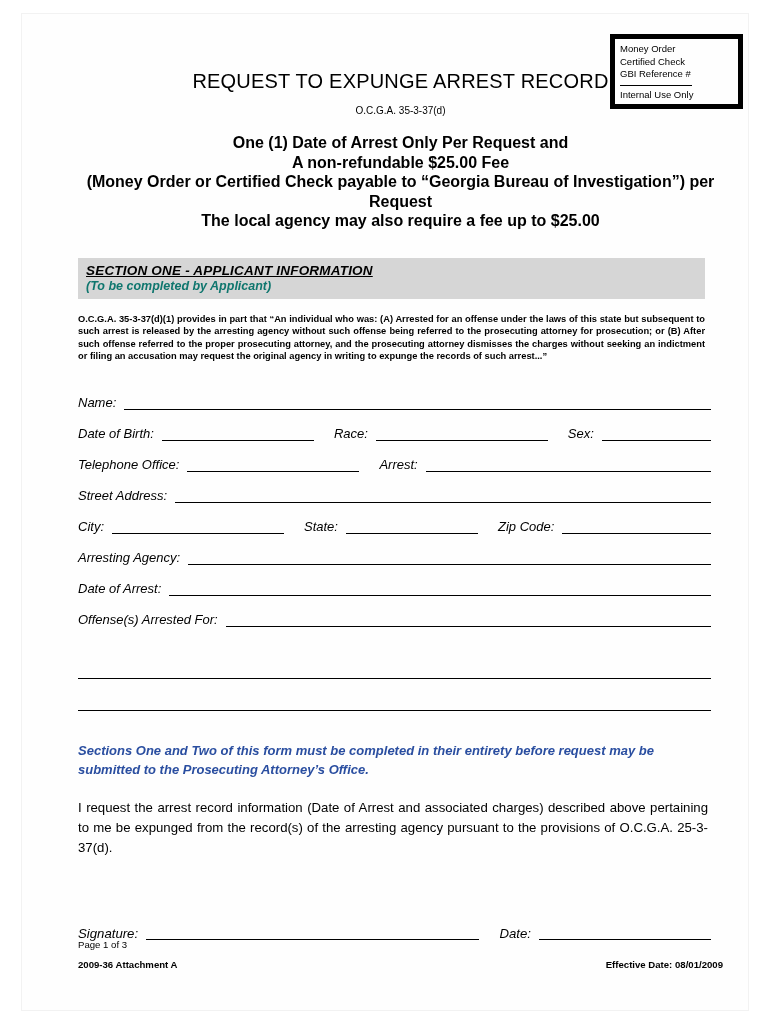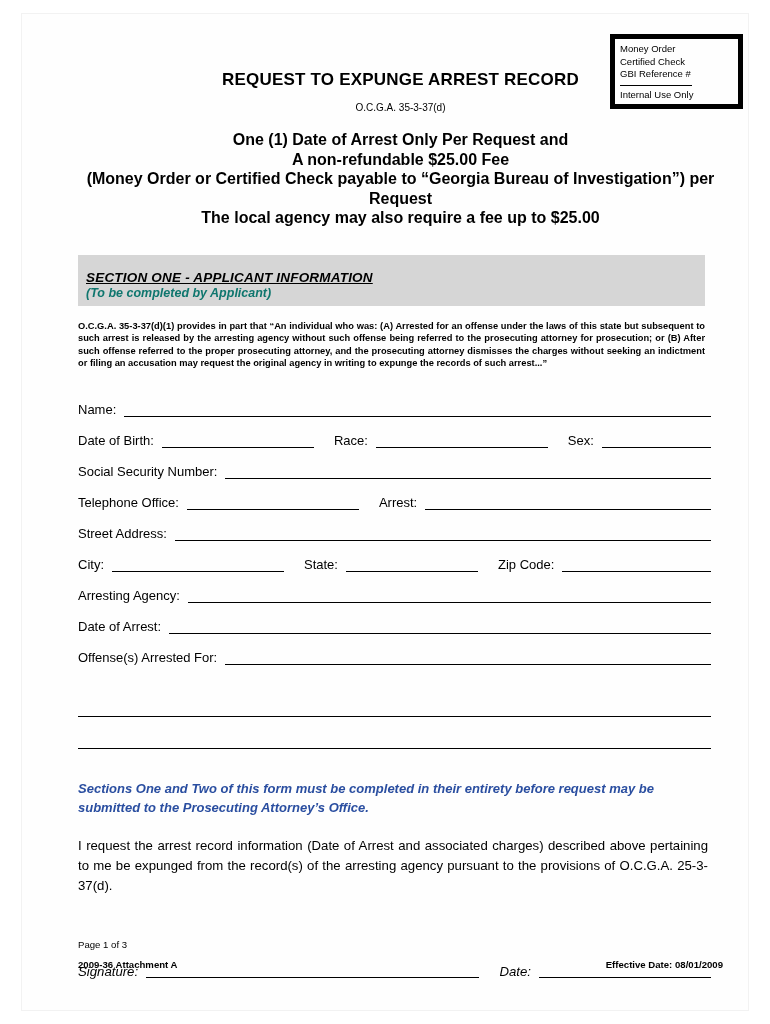--- a/index.html
+++ b/index.html
@@ -55,22 +55,22 @@
   .internal-box .iu {
     font-size: 9.5px;
   }
 
   
   .title-block {
     text-align: center;
     padding-top: 34px;
   }
   h1.doc-title {
-    font-size: 17px;
-    font-weight: bold;
+    font-size: 20px;
+    font-weight: normal;
     letter-spacing: 0.2px;
     margin: 0;
     padding: 0;
   }
   .doc-subtitle {
     font-size: 10px;
     margin-top: 12px;
     text-align: center;
   }
   .fee-lines {
@@ -78,21 +78,21 @@
     margin-top: 17px;
     font-size: 16px;
     font-weight: bold;
     line-height: 19.5px;
   }
 
   
   .section-header {
     margin-top: 27px;
     background: #d6d6d6;
-    padding: 15px 8px 6px 8px;
+    padding: 5px 8px 6px 8px;
     width: 627px;
     box-sizing: border-box;
   }
   .section-header .s1 {
     font-size: 13.5px;
     font-weight: bold;
     font-style: italic;
     text-decoration: underline;
     letter-spacing: 0.2px;
   }
@@ -117,20 +117,21 @@
   
   .fields {
     margin-top: 18px;
     width: 633px;
   }
   .field-row {
     display: flex;
     align-items: flex-end;
     font-size: 13px;
     height: 31px;
+    font-style: italic;
   }
   .field-label {
     white-space: nowrap;
     padding-bottom: 2px;
   }
   .rule {
     border-bottom: 1px solid #000;
     flex: 1 1 auto;
     height: 15px;
     margin: 0 0 2px 8px;
@@ -238,24 +239,20 @@
 
         <div class="field-row">
           <span class="field-label">Date of Birth:</span>
           <span class="rule fixed-md"></span>
           <span class="field-label gap-lbl">Race:</span>
           <span class="rule fixed-lg"></span>
           <span class="field-label gap-lbl">Sex:</span>
           <span class="rule"></span>
         </div>
 
-        <div class="field-row">
-          <span class="field-label">Social Security Number:</span>
-          <span class="rule"></span>
-        </div>
 
         <div class="field-row">
           <span class="field-label">Telephone Office:</span>
           <span class="rule fixed-lg"></span>
           <span class="field-label gap-lbl">Arrest:</span>
           <span class="rule"></span>
         </div>
 
         <div class="field-row">
           <span class="field-label">Street Address:</span>

